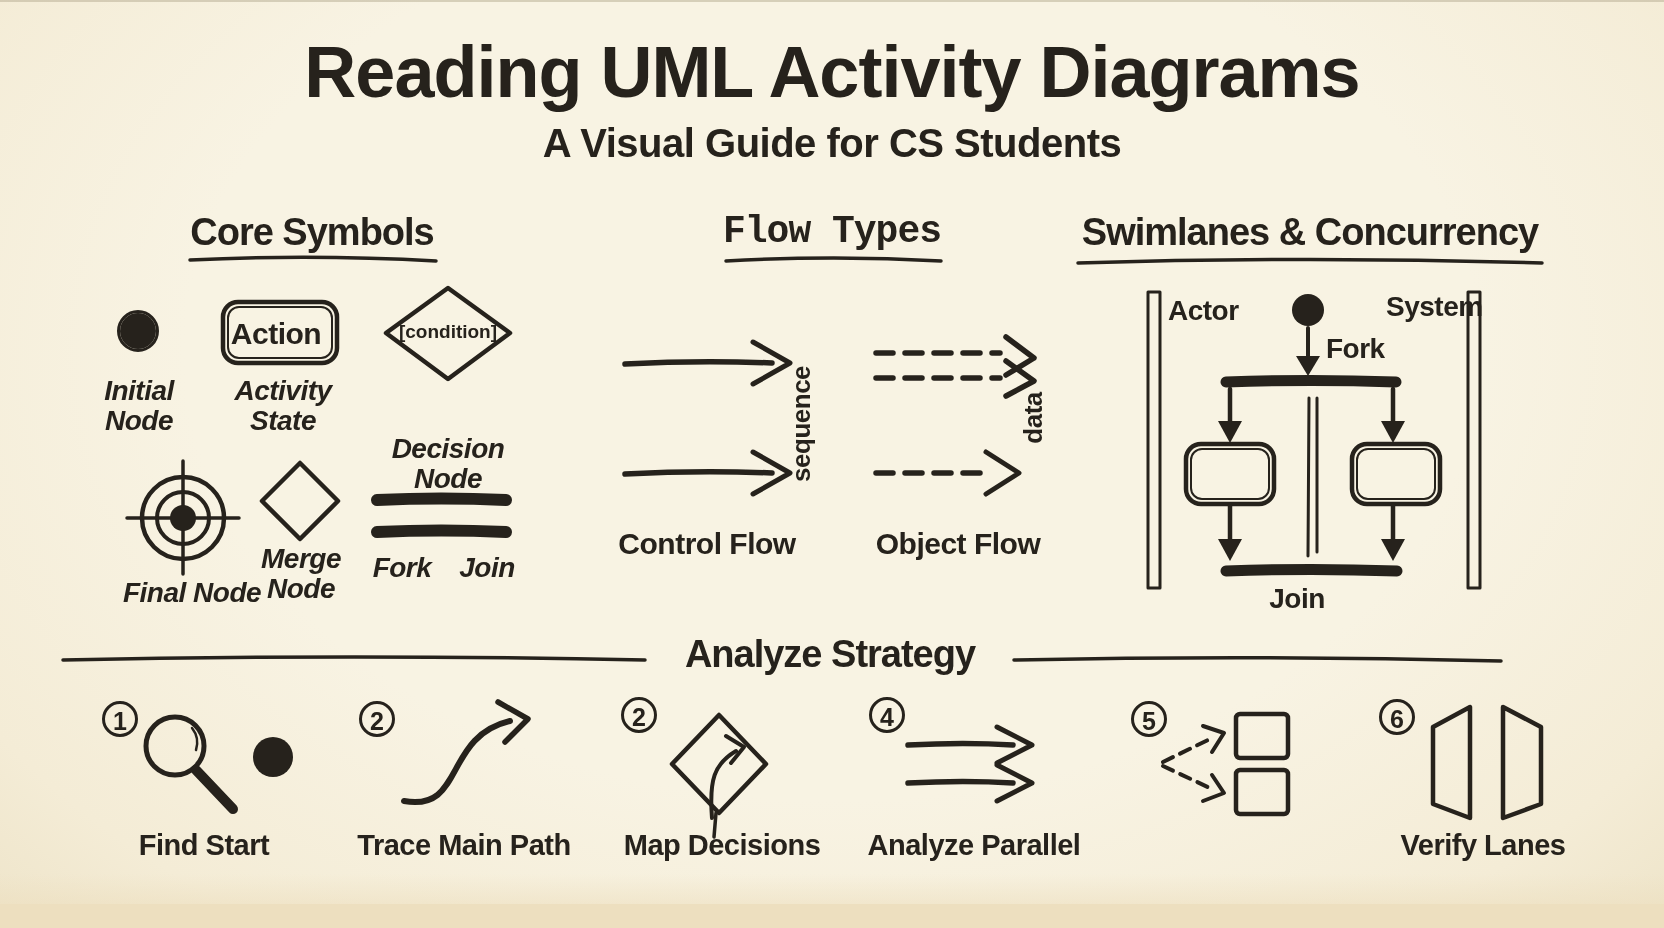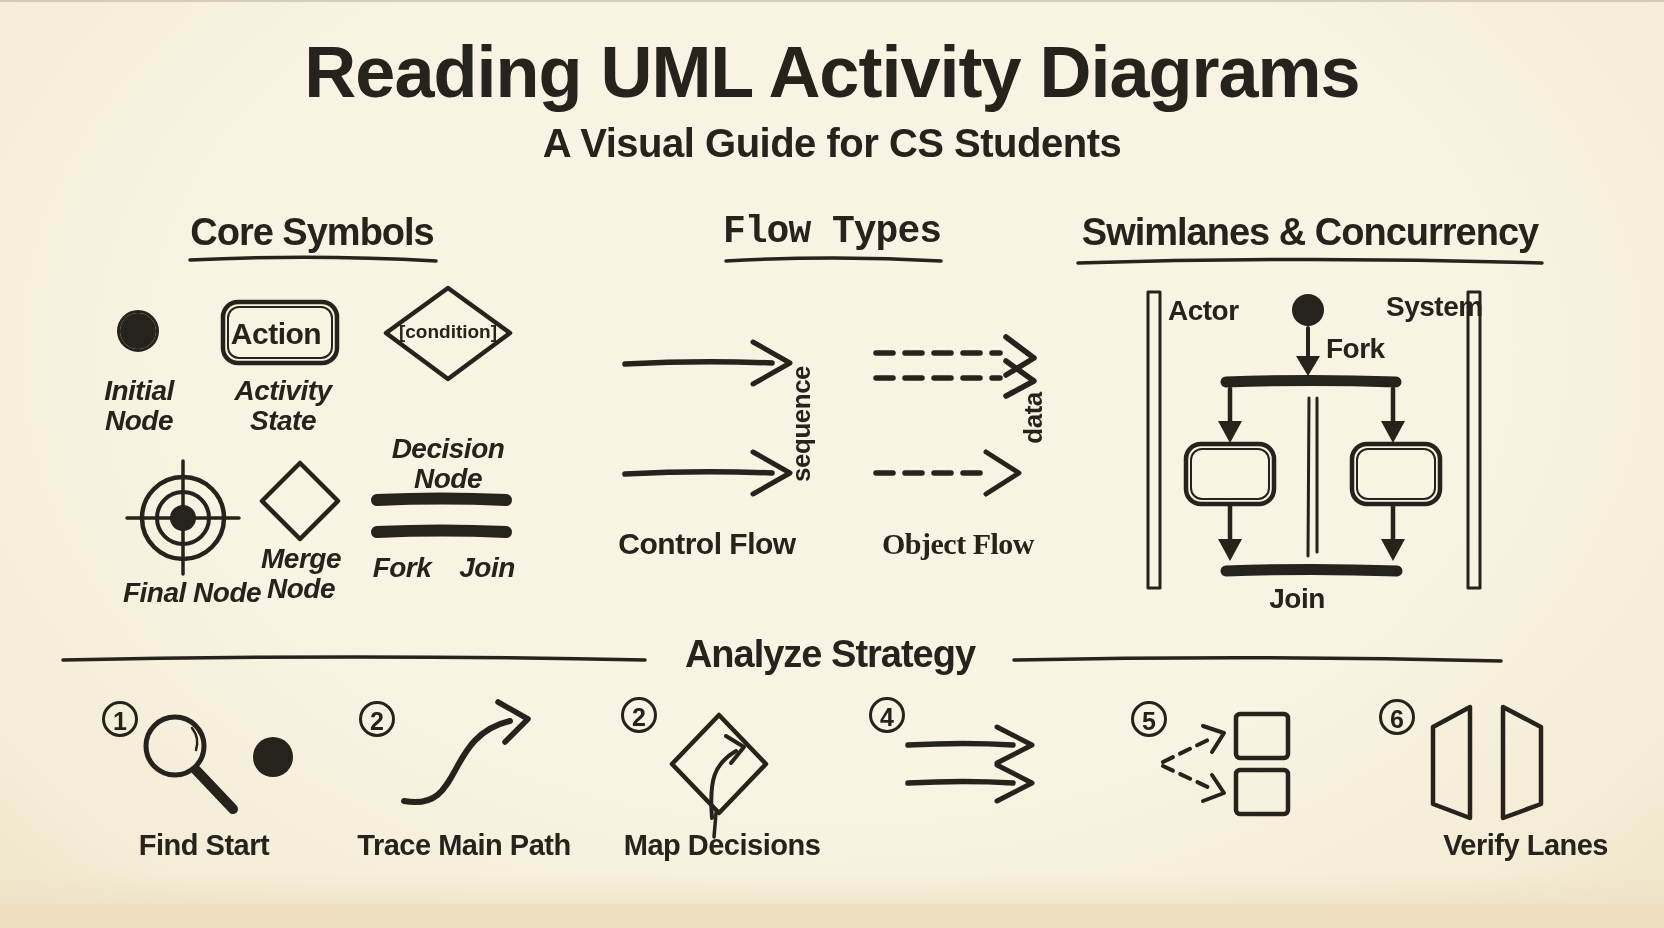--- a/index.html
+++ b/index.html
@@ -210,36 +210,37 @@
   <div class="abs t center sym-label" style="left:213px;top:376px;width:140px;">Activity State</div>
   <div class="abs t center sym-label" style="left:378px;top:400px;width:140px;margin-top:34px;">Decision Node</div>
   <div class="abs t center sym-label" style="left:112px;top:578px;width:160px;">Final Node</div>
   <div class="abs t center sym-label" style="left:246px;top:544px;width:110px;">Merge Node</div>
   <div class="abs t center sym-label" style="left:367px;top:553px;width:70px;">Fork</div>
   <div class="abs t center sym-label" style="left:452px;top:553px;width:70px;">Join</div>
 
   <div class="abs t center vert-label" style="left:722px;top:410px;width:160px;">sequence</div>
   <div class="abs t center vert-label" style="left:954px;top:404px;width:160px;">data</div>
   <div class="abs t center flow-label" style="left:607px;top:528px;width:200px;">Control Flow</div>
-  <div class="abs t center flow-label" style="left:858px;top:528px;width:200px;font-family:Liberation Serif, serif;">Object Flow</div>
+  <div class="abs t center flow-label" style="left:858px;top:528px;width:200px;">Object Flow</div>
 
   <div class="abs t lane-label" style="left:1168px;top:296px;">Actor</div>
   <div class="abs t lane-label" style="left:1386px;top:292px;">System</div>
   <div class="abs t lane-label" style="left:1326px;top:334px;">Fork</div>
   <div class="abs t center lane-label" style="left:1247px;top:584px;width:100px;">Join</div>
 
   <div class="abs t center strategy-heading">Analyze Strategy</div>
 
   <div class="abs badge" style="left:102px;top:701px;">1</div>
   <div class="abs badge" style="left:359px;top:701px;">2</div>
   <div class="abs badge" style="left:621px;top:697px;">2</div>
   <div class="abs badge" style="left:869px;top:697px;">4</div>
   <div class="abs badge" style="left:1131px;top:701px;">5</div>
   <div class="abs badge" style="left:1379px;top:699px;">6</div>
 
   <div class="abs t center step-label" style="left:79px;">Find Start</div>
   <div class="abs t center step-label" style="left:339px;">Trace Main Path</div>
   <div class="abs t center step-label" style="left:597px;">Map Decisions</div>
-  <div class="abs t center step-label" style="left:1358px;text-align:right;">Verify Lanes</div>
+  <div class="abs t center step-label" style="left:849px;">Analyze Parallel</div>
+  <div class="abs t center step-label" style="left:1358px;">Verify Lanes</div>
 
   <div class="bottom-fade"></div>
   <div class="bottom-strip"></div>
 </div>
 
 </body></html>

